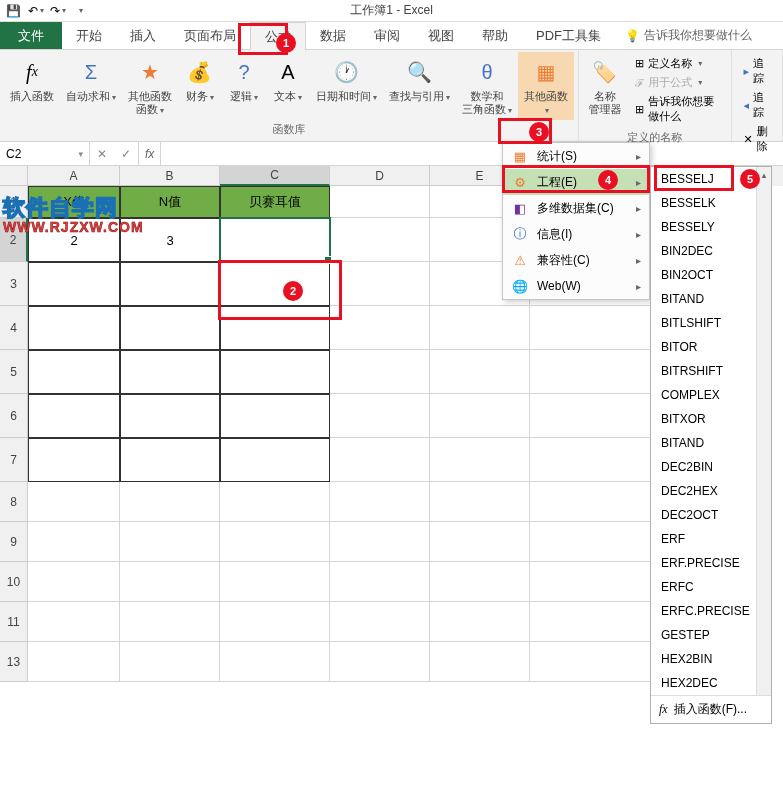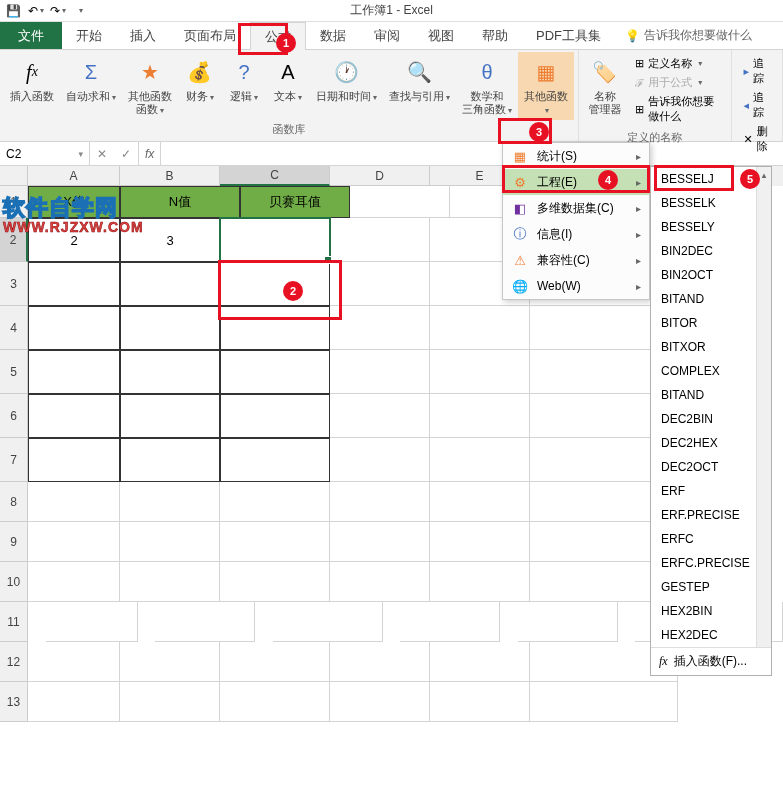--- a/index.html
+++ b/index.html
@@ -241,21 +241,21 @@
     <div class="col-header" style="width:100px">B</div>
     <div class="col-header sel" style="width:110px">C</div>
     <div class="col-header" style="width:100px">D</div>
     <div class="col-header" style="width:100px">E</div>
     <div class="col-header" style="width:148px">F</div>
   </div>
   <div id="rows-container">
       <div class="row" style="height: 32px;">
         <div class="row-header">1</div>
         <div class="cell header-cell" style="width: 92px;">X值</div>
-        <div class="cell header-cell" style="width: 120px;">N值</div>
+        <div class="cell header-cell" style="width: 100px;">N值</div>
         <div class="cell header-cell" style="width: 110px;">贝赛耳值</div>
         <div class="cell" style="width: 100px;"></div>
         <div class="cell" style="width: 100px;"></div>
         <div class="cell" style="width: 148px;"></div>
       </div>
       <div class="row" style="height: 44px;">
         <div class="row-header sel">2</div>
         <div class="cell bordered" style="width: 92px;">2</div>
         <div class="cell bordered" style="width: 100px;">3</div>
         <div class="cell bordered active" style="width: 110px;"></div>
@@ -328,31 +328,22 @@
       </div>
       <div class="row" style="height: 40px;">
         <div class="row-header">10</div>
         <div class="cell" style="width: 92px;"></div>
         <div class="cell" style="width: 100px;"></div>
         <div class="cell" style="width: 110px;"></div>
         <div class="cell" style="width: 100px;"></div>
         <div class="cell" style="width: 100px;"></div>
         <div class="cell" style="width: 148px;"></div>
       </div>
-      <div class="row" style="height: 40px; justify-content: space-between;">
+      <div class="row" style="height: 40px;">
         <div class="row-header">11</div>
-        <div class="cell" style="width: 92px;"></div>
-        <div class="cell" style="width: 100px;"></div>
-        <div class="cell" style="width: 110px;"></div>
-        <div class="cell" style="width: 100px;"></div>
-        <div class="cell" style="width: 100px;"></div>
-        <div class="cell" style="width: 148px;"></div>
-      </div>
-      <div class="row" style="height: 40px;">
-        <div class="row-header">12</div>
         <div class="cell" style="width: 92px;"></div>
         <div class="cell" style="width: 100px;"></div>
         <div class="cell" style="width: 110px;"></div>
         <div class="cell" style="width: 100px;"></div>
         <div class="cell" style="width: 100px;"></div>
         <div class="cell" style="width: 148px;"></div>
       </div>
       <div class="row" style="height: 40px;">
         <div class="row-header">13</div>
         <div class="cell" style="width: 92px;"></div>
@@ -404,23 +395,25 @@
 </div>
 
 <div class="func-list" style="top:166px; left:650px;">
   <div class="func-list-items" id="func-items" style="padding-right:15px;">
       <div class="func-item">BESSELJ</div>
       <div class="func-item">BESSELK</div>
       <div class="func-item">BESSELY</div>
       <div class="func-item">BIN2DEC</div>
       <div class="func-item">BIN2OCT</div>
       <div class="func-item">BITAND</div>
+      <div class="func-item">BITLSHIFT</div>
       <div class="func-item">BITOR</div>
+      <div class="func-item">BITRSHIFT</div>
+      <div class="func-item">COMPLEX</div>
       <div class="func-item">BITXOR</div>
-      <div class="func-item">COMPLEX</div>
       <div class="func-item">BITAND</div>
       <div class="func-item">DEC2BIN</div>
       <div class="func-item">DEC2HEX</div>
       <div class="func-item">DEC2OCT</div>
       <div class="func-item">ERF</div>
       <div class="func-item">ERF.PRECISE</div>
       <div class="func-item">ERFC</div>
       <div class="func-item">ERFC.PRECISE</div>
       <div class="func-item">GESTEP</div>
       <div class="func-item">HEX2BIN</div>

